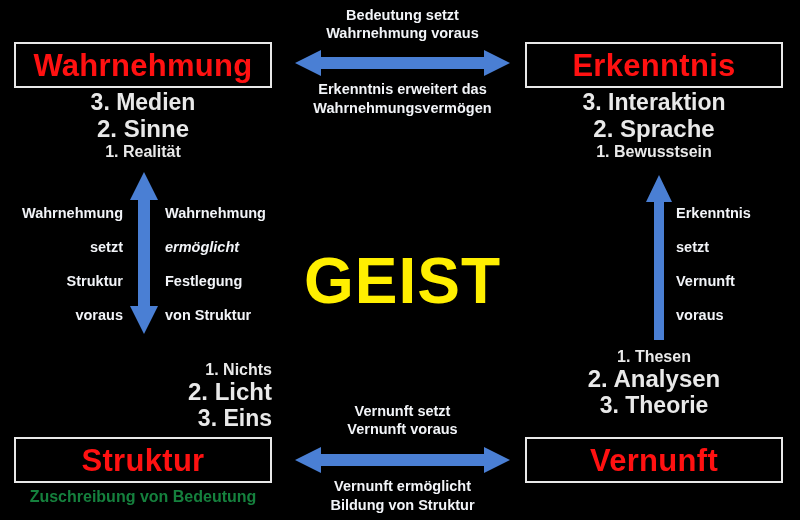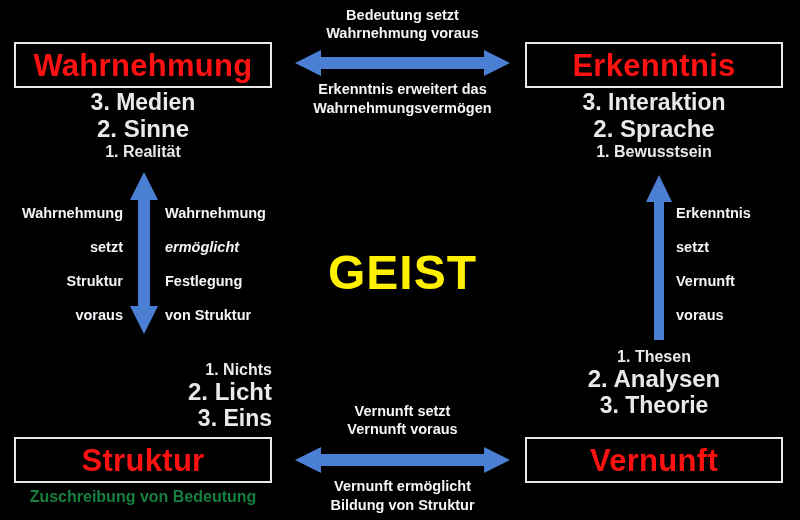--- a/index.html
+++ b/index.html
@@ -71,21 +71,21 @@
     font-size: 14.5px;
     line-height: 1;
     white-space: nowrap;
   }
 
   
   #center-word {
     position: absolute;
     color: #ffef00;
     font-weight: bold;
-    font-size: 48px;
+    font-size: 64px;
     letter-spacing: 1px;
     line-height: 1;
     white-space: nowrap;
   }
 
   
   #struktur-caption {
     position: absolute;
     color: #15803d;
     font-weight: bold;

